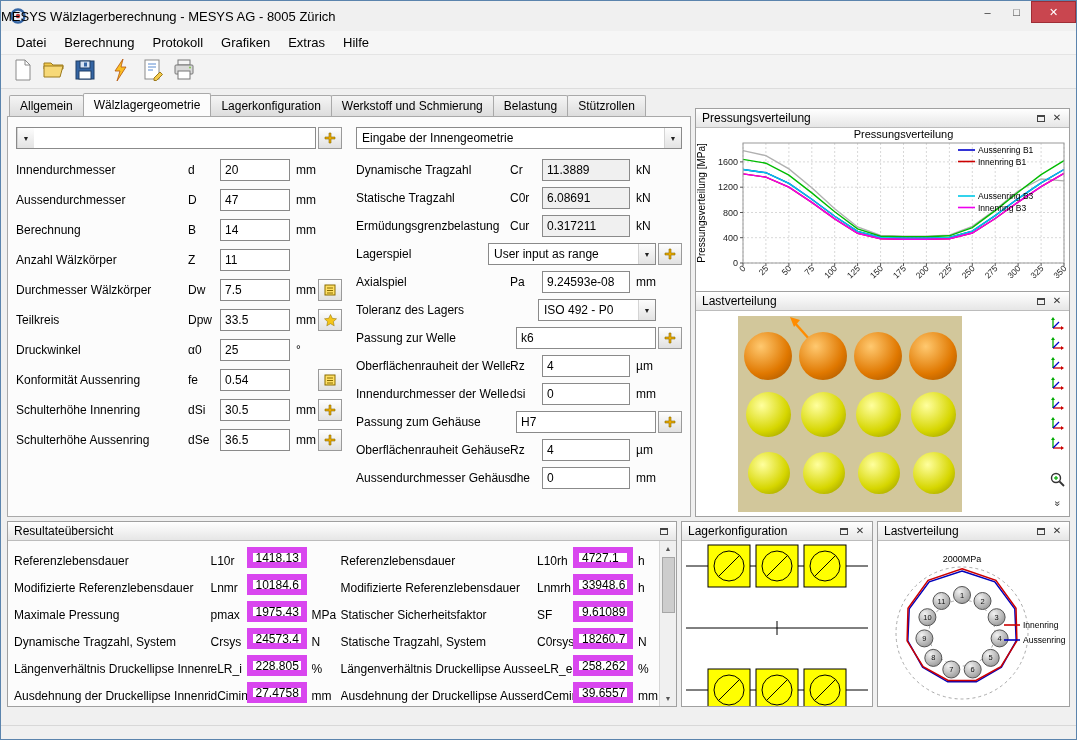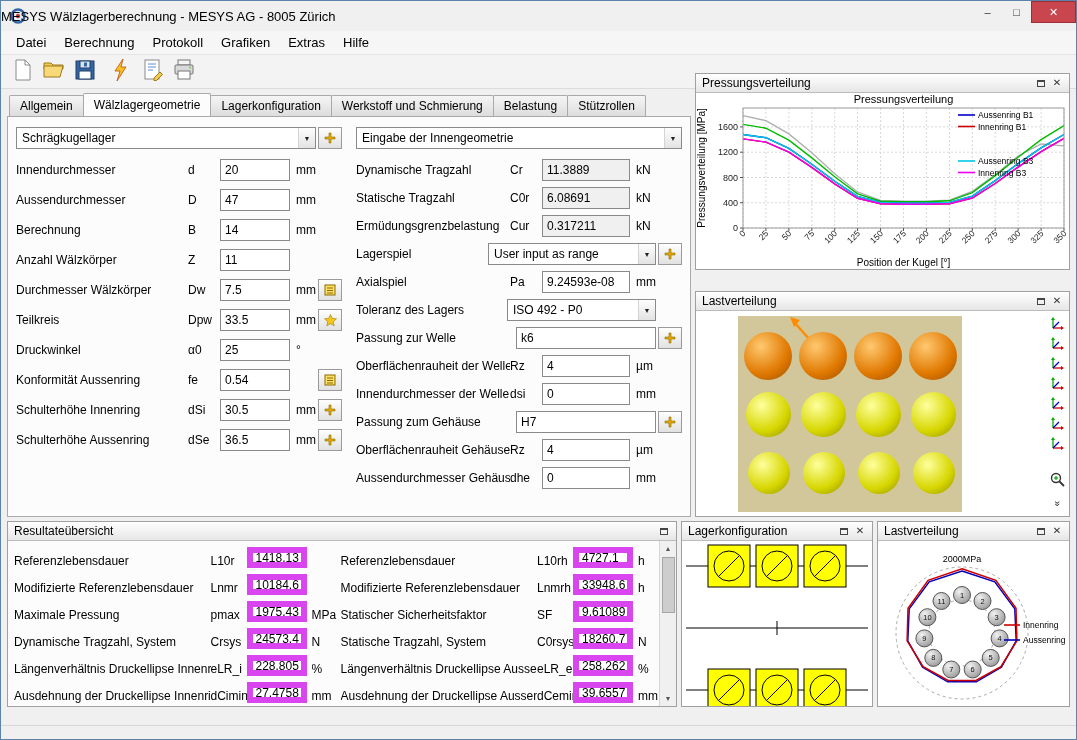--- a/index.html
+++ b/index.html
@@ -40,21 +40,21 @@
 .fbtn{width:24px;height:22px;margin-left:2px;border:1px solid #9a9a9a;background:linear-gradient(#fefefe,#e1e1e1);display:flex;align-items:center;justify-content:center;flex:none}
 .fbtn.ghost{visibility:hidden}
 
 .panel{position:absolute;border:1px solid #a0a0a0;background:#fcfcfc;display:flex;flex-direction:column}
 .panel-header{height:19px;background:linear-gradient(#ffffff,#e6e6e6);border-bottom:1px solid #bcbcbc;display:flex;align-items:center;padding:0 4px 0 6px;font-size:12px;flex:none}
 .panel-title{flex:1;white-space:nowrap;overflow:hidden}
 .ph-btn{width:16px;height:14px;display:flex;align-items:center;justify-content:center;color:#333}
 .float-glyph{width:8px;height:7px;border:1px solid #444;border-top-width:2px;display:block}
 .close-glyph{font-size:10px;line-height:1}
 .panel-body{flex:1;position:relative;overflow:hidden;background:#fff}
-#panel-pressure{left:694px;top:72px;width:375px;height:197px}
+#panel-pressure{left:694px;top:107px;width:375px;height:197px}
 #panel-load3d{left:694px;top:290px;width:375px;height:226px}
 #panel-results{left:6px;top:520px;width:670px;height:186px}
 #panel-config{left:680px;top:520px;width:192px;height:186px}
 #panel-load2d{left:876px;top:520px;width:193px;height:186px}
 
 .results-wrap{display:flex;height:100%;background:#fcfcfc}
 .results-cols{flex:1;display:flex;padding:6px 2px 0 6px;gap:10px;min-width:0}
 .rescol{flex:1;display:flex;flex-direction:column;min-width:0}
 .rrow{display:flex;align-items:flex-end;height:21px;margin-bottom:6px}
 .rlabel{flex:1;white-space:nowrap;overflow:hidden}
@@ -155,21 +155,20 @@
       <span class="tab active">Wälzlagergeometrie</span>
       <span class="tab">Lagerkonfiguration</span>
       <span class="tab">Werkstoff und Schmierung</span>
       <span class="tab">Belastung</span>
       <span class="tab">Stützrollen</span>
     </div>
   <div class="tabcontent">
     <div class="form-col">
       <div class="combo-row">
         <div class="combo">
-          <span class="combo-text">Schrägkugellager</span>
           <span class="combo-arrow">▼</span>
         </div>
         <span class="fbtn" id="bearing-add-btn">
             <svg width="12" height="12">
               <path d="M5 1h2v4h4v2H7v4H5V7H1V5h4z" fill="#e8a800" stroke="#8a6d00" stroke-width="0.6"></path>
             </svg>
           </span>
       </div>
       <div id="geo-left-rows">
           <div class="frow">
@@ -313,21 +312,21 @@
           </div>
           <div class="frow">
             <span class="flabel">Axialspiel</span>
             <span class="fsym">Pa</span>
             <input class="tbox r" value="9.24593e-08" style="">
             <span class="funit">mm</span>
             <span class="fbtn ghost"></span>
           </div>
           <div class="frow">
             <span class="flabel">Toleranz des Lagers</span>
-            <div class="combo" style="flex: 0 0 auto; width: 149px; align-items: center;">
+            <div class="combo" style="flex: 0 0 auto; width: 118px; align-items: center;">
               <span class="combo-text">ISO 492 - P0</span>
               <span class="combo-arrow">▼</span>
             </div>
             <span class="fbtn ghost"></span>
           </div>
           <div class="frow">
             <span class="flabel">Passung zur Welle</span>
             <input class="tbox wide" value="k6" style="">
             <span class="fbtn">
               <svg width="12" height="12">

